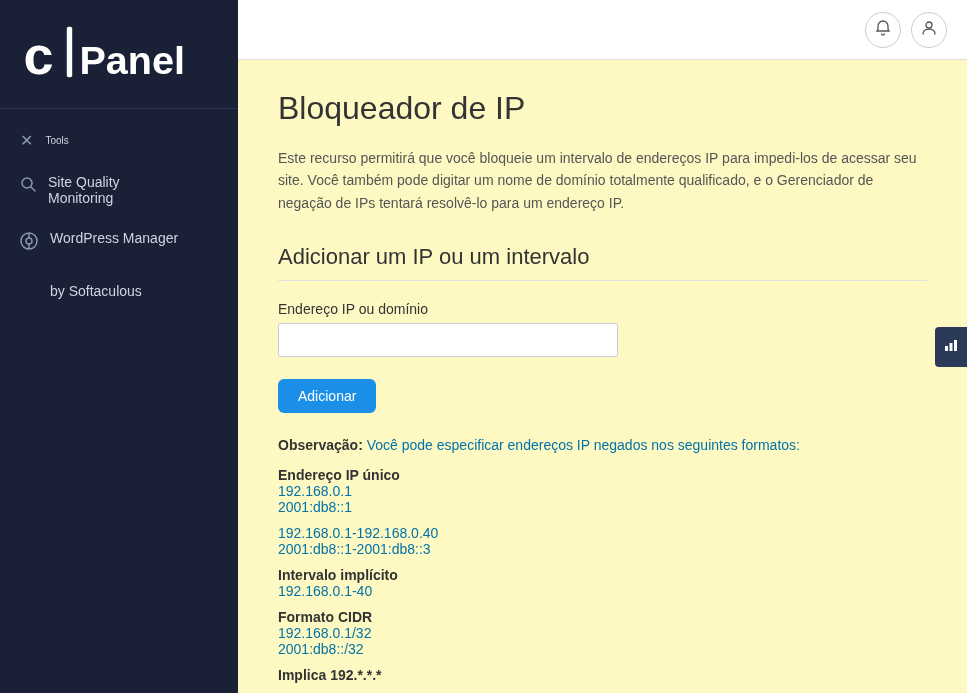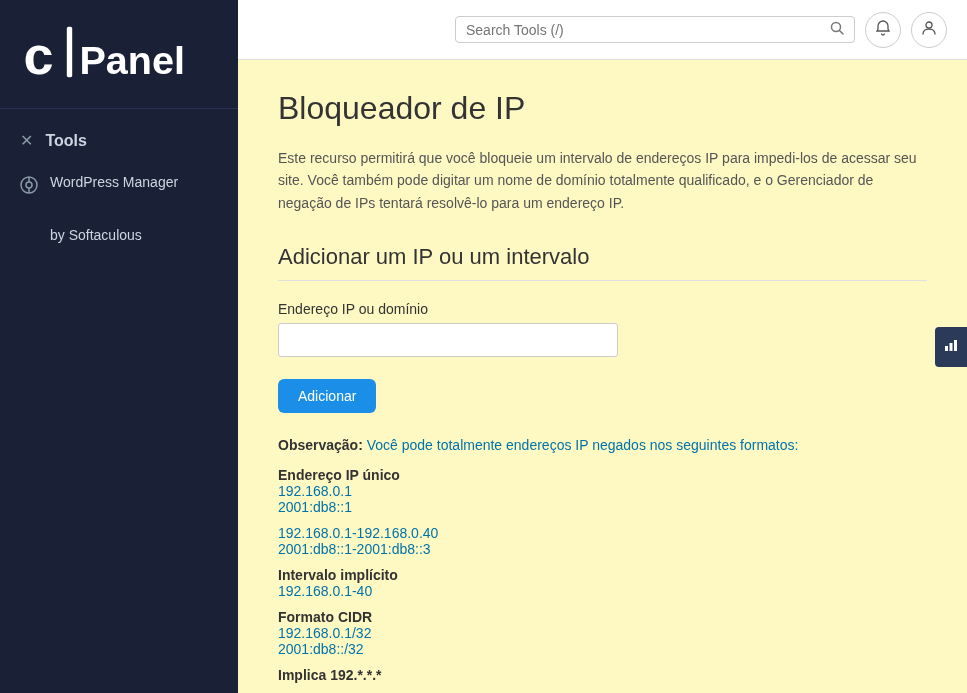--- a/index.html
+++ b/index.html
@@ -29,21 +29,21 @@
       gap: 12px;
       padding: 12px 20px;
       cursor: pointer;
       color: #cdd5e0;
       font-size: 14px;
     }
     .sidebar-item .icon {
       font-size: 16px;
       color: #8899aa;
     }
-    .sidebar-item-label { font-size: 16px; font-weight: bold; }
+    .sidebar-item-label { font-size: 10px; }
 
     .site-quality-item {
       display: flex;
       align-items: flex-start;
       gap: 12px;
       padding: 12px 20px;
       cursor: pointer;
       color: #cdd5e0;
       font-size: 14px;
     }
@@ -217,20 +217,32 @@
       <text x="33" y="32" font-size="22" font-weight="bold" fill="white" font-family="Arial">Panel</text>
     </svg>
   </div>
   <div class="sidebar-nav">
 
     <div class="sidebar-item">
       <span class="icon">✕</span>
       <span class="sidebar-item-label">Tools</span>
     </div>
 
+    <div class="site-quality-item">
+      <span class="icon">
+        <svg width="16" height="16" viewBox="0 0 16 16" fill="none">
+          <circle cx="7" cy="7" r="5" stroke="#8899aa" stroke-width="1.5" fill="none"></circle>
+          <line x1="11" y1="11" x2="15" y2="15" stroke="#8899aa" stroke-width="1.5" stroke-linecap="round"></line>
+        </svg>
+      </span>
+      <div class="label-group">
+        <span class="label-line1">Site Quality</span>
+        <span class="label-line2">Monitoring</span>
+      </div>
+    </div>
 
     <div class="wp-manager-item">
       <span class="icon">
         <svg width="18" height="18" viewBox="0 0 18 18" fill="none">
           <circle cx="9" cy="9" r="8" stroke="#8899aa" stroke-width="1.5" fill="none"></circle>
           <circle cx="9" cy="9" r="3" stroke="#8899aa" stroke-width="1.5" fill="none"></circle>
           <line x1="9" y1="1" x2="9" y2="6" stroke="#8899aa" stroke-width="1.5"></line>
           <line x1="9" y1="12" x2="9" y2="17" stroke="#8899aa" stroke-width="1.5"></line>
         </svg>
       </span>
@@ -238,29 +250,20 @@
         <span class="label-line1">WordPress Manager</span>
         <span class="label-line2">by Softaculous</span>
       </div>
     </div>
   </div>
 </div>
 
 <div id="main">
 
   <div id="topbar">
-    <div class="search-box">
-      <input type="text" placeholder="Search Tools (/)" style="">
-      <span class="search-icon">
-        <svg width="14" height="14" viewBox="0 0 14 14" fill="none">
-          <circle cx="6" cy="6" r="4.5" stroke="#777" stroke-width="1.5" fill="none"></circle>
-          <line x1="9.5" y1="9.5" x2="13" y2="13" stroke="#777" stroke-width="1.5" stroke-linecap="round"></line>
-        </svg>
-      </span>
-    </div>
     <div class="topbar-icon-btn">
       <span>
         <svg width="16" height="16" viewBox="0 0 16 16" fill="none">
           <path d="M8 1a5 5 0 0 0-5 5v3l-1 2h12l-1-2V6a5 5 0 0 0-5-5z" stroke="#555" stroke-width="1.3" fill="none"></path>
           <path d="M6.5 13.5a1.5 1.5 0 0 0 3 0" stroke="#555" stroke-width="1.3" fill="none"></path>
         </svg>
       </span>
     </div>
     <div class="topbar-icon-btn">
       <span>
@@ -281,21 +284,21 @@
     <h2 class="section-title">Adicionar um IP ou um intervalo</h2>
 
     <div class="form-group">
       <label class="form-label">Endereço IP ou domínio</label>
       <input type="text" class="form-input" value="" style="">
     </div>
     <button class="btn-add">Adicionar</button>
 
     <div class="observacao">
       <span class="label">Observação:</span>
-      <span class="text"> Você pode totalmente endereços IP negados nos seguintes formatos:</span>
+      <span class="text"> Você pode especificar endereços IP negados nos seguintes formatos:</span>
     </div>
 
     <div>
 
       <div class="format-section">
         <div class="format-title">Endereço IP único</div>
         <div class="format-value">192.168.0.1</div>
         <div class="format-value">2001:db8::1</div>
       </div>
 

